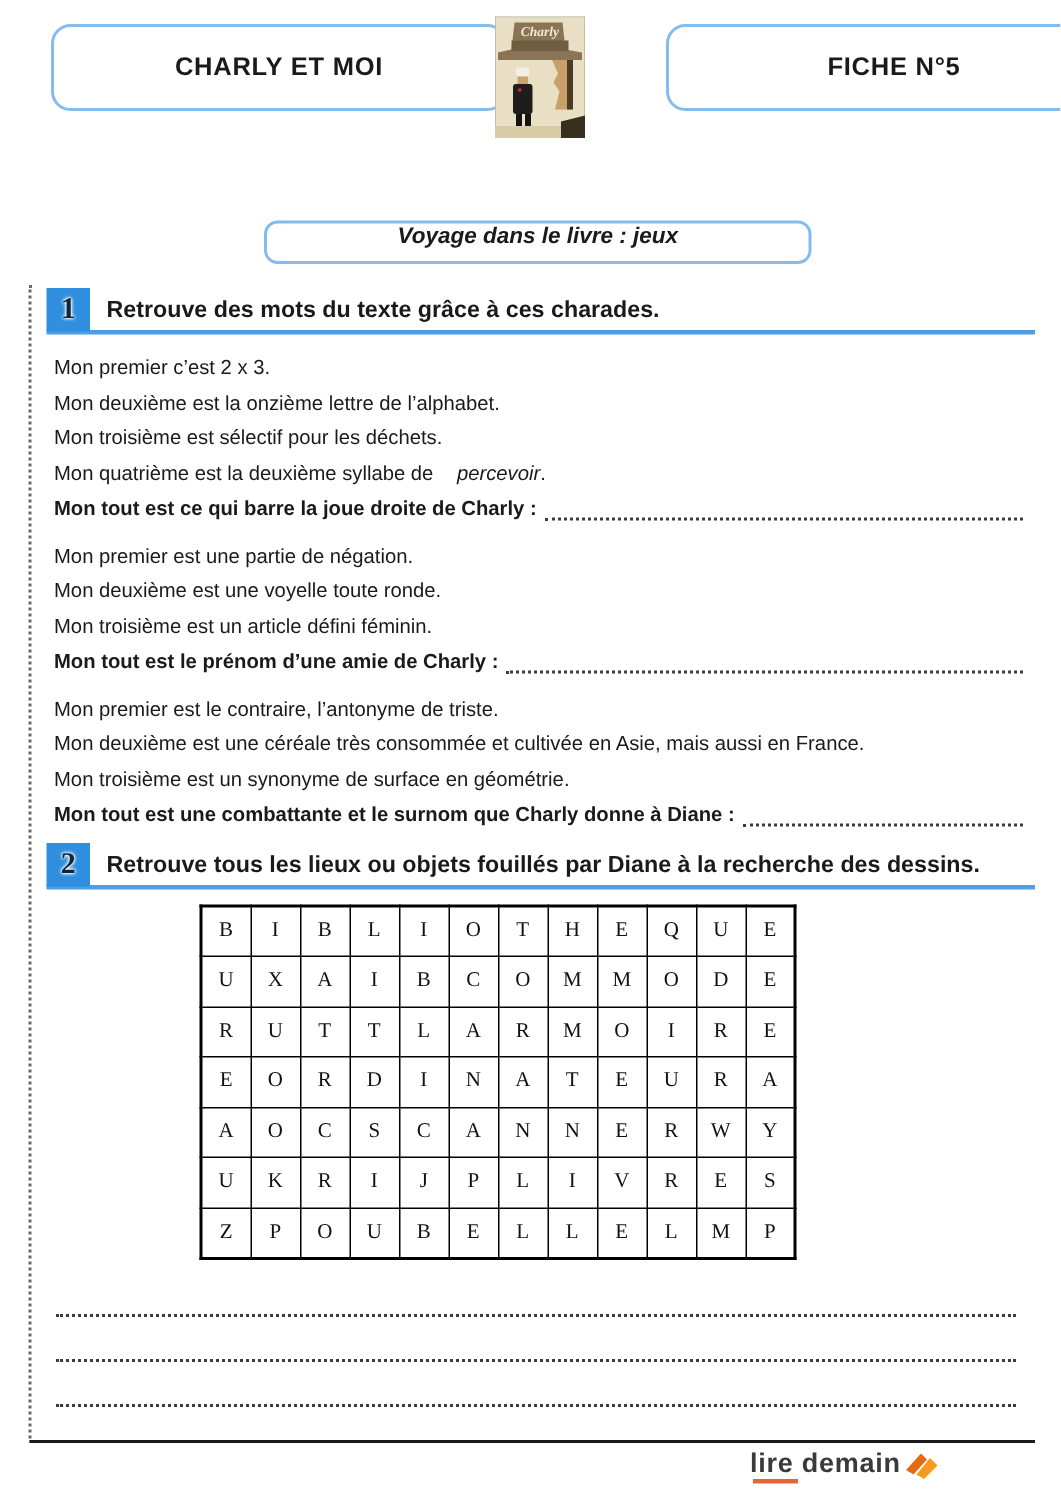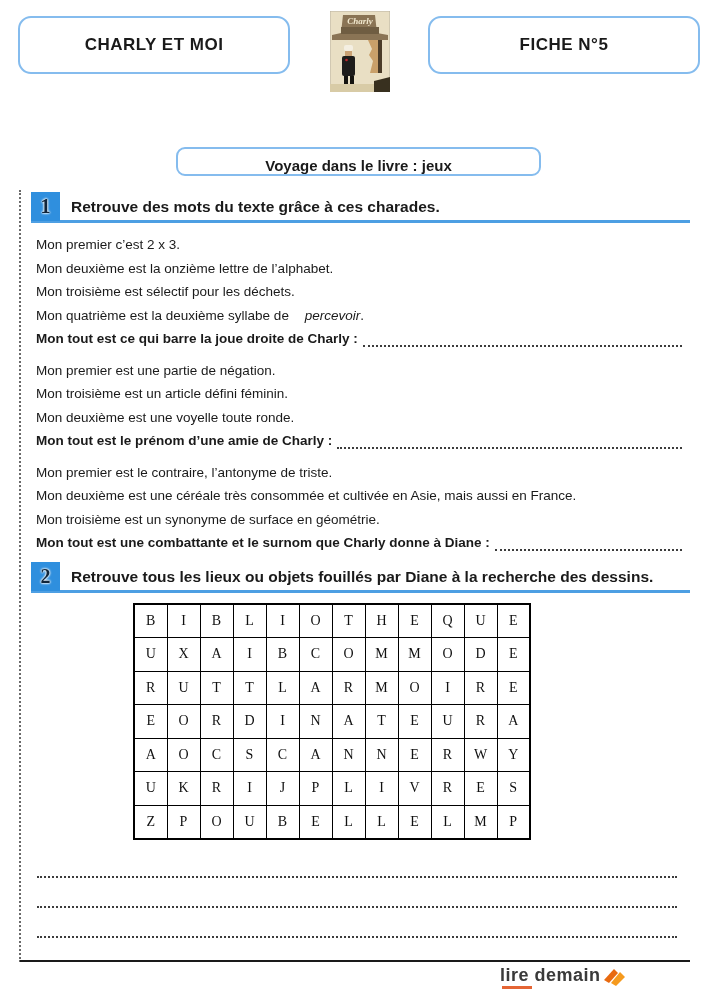--- a/index.html
+++ b/index.html
@@ -8,47 +8,47 @@
   #page {
     position: relative;
     width: 707px; height: 1000px;
     background: #ffffff;
     overflow: hidden;
   }
 
   
   .hdr-box {
     position: absolute;
-    height: 58px; width: 272px;
+    height: 58px; width: 304px;
     border: 2px solid #85bcee;
     border-radius: 13px;
     background: #fff;
     display: flex; align-items: center; justify-content: center;
-    font-size: 17px; font-weight: bold; letter-spacing: .5px;
+    font-size: 17px; font-weight: bold; letter-spacing: .5px; margin-left: 16px;
   }
   #hdr-left  { left: 18px;  top: 16px; }
   #hdr-right { left: 428px; top: 16px; }
 
   #book-cover { position: absolute; left: 330px; top: 11px; width: 60px; height: 81px; }
 
   
   #identity { position: absolute; left: 0; top: 104px; width: 707px; height: 24px;
               font-size: 15px; font-weight: 600; }
   #identity .id-group { position: absolute; white-space: nowrap; }
   #id-nom    { left: 77px; }
   #id-prenom { left: 263px; }
   #id-date   { left: 461px; }
   .id-line { font-weight: 600; letter-spacing: 0; }
 
   
   #subtitle-box {
     position: absolute; left: 176px; top: 147px; width: 365px; height: 29px;
     border: 2px solid #85bcee; border-radius: 9px; background: #fff;
-    display: flex; align-items: flex-end; justify-content: center;
-    font-size: 15px; font-weight: 600;
+    display: flex; align-items: flex-start; justify-content: center;
+    font-size: 15px; font-weight: 600; font-style: italic;
   }
 
   
   #cut-line { position: absolute; left: 19px; top: 190px; height: 772px; width: 0;
               border-left: 2px dotted #6a6a6a; }
 
   
   .section-header {
     position: absolute; left: 31px; width: 659px; height: 30px;
     border-bottom: 3px solid #4d9fe3;
@@ -164,22 +164,22 @@
       <div class="clue">Mon troisième est sélectif pour les déchets.</div>
       <div class="clue"><span>Mon quatrième est la deuxième syllabe de </span><i>percevoir</i><span>.</span></div>
       <div class="answer-row">
         <span class="answer-label">Mon tout est ce qui barre la joue droite de Charly :</span>
         <span class="leader"></span>
       </div>
     </div>
 
     <div class="charade-group">
       <div class="clue">Mon premier est une partie de négation.</div>
+      <div class="clue">Mon deuxième est une voyelle toute ronde.</div>
       <div class="clue">Mon troisième est un article défini féminin.</div>
-      <div class="clue">Mon deuxième est une voyelle toute ronde.</div>
       <div class="answer-row">
         <span class="answer-label">Mon tout est le prénom d’une amie de Charly :</span>
         <span class="leader"></span>
       </div>
     </div>
 
     <div class="charade-group">
       <div class="clue">Mon premier est le contraire, l’antonyme de triste.</div>
       <div class="clue">Mon deuxième est une céréale très consommée et cultivée en Asie, mais aussi en France.</div>
       <div class="clue">Mon troisième est un synonyme de surface en géométrie.</div>

